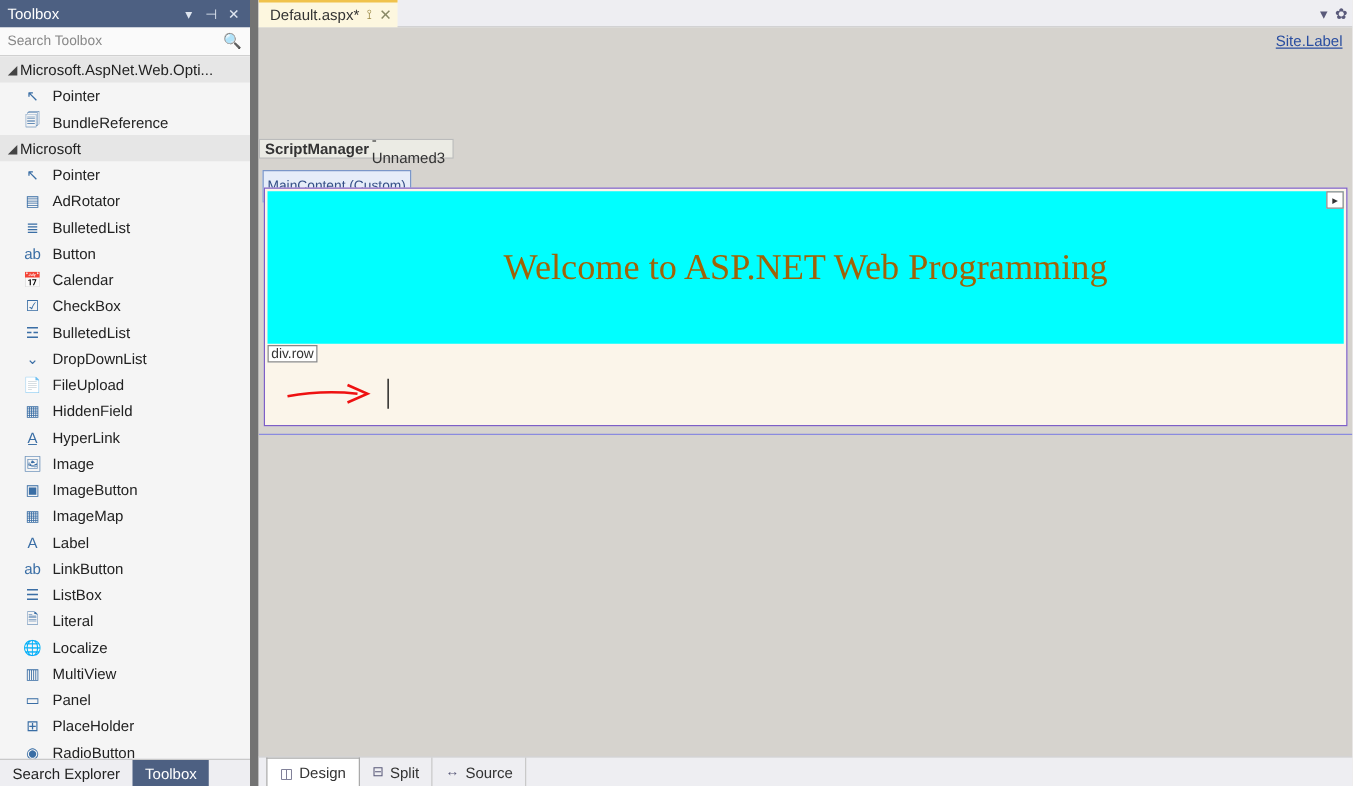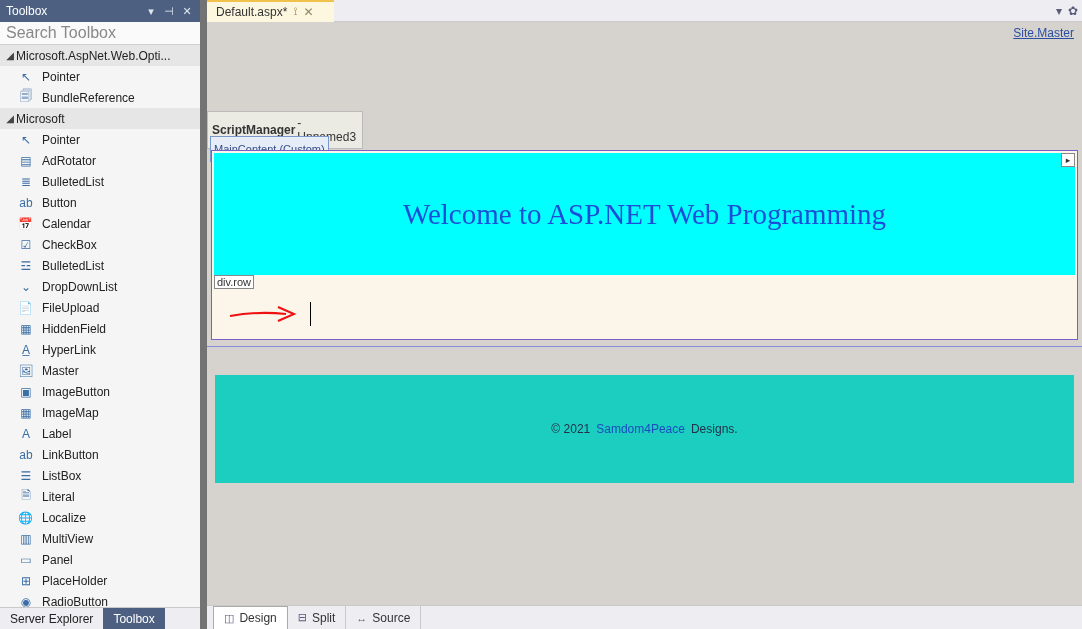--- a/index.html
+++ b/index.html
@@ -5,55 +5,55 @@
   * { box-sizing: border-box; margin: 0; padding: 0; font-family: "Segoe UI", Tahoma, sans-serif; font-size: 12px; }
   html, body { width: 1082px; height: 629px; overflow: hidden; background: #eee; }
   .ide { display: flex; width: 100%; height: 100%; }
 
   
   .toolbox-panel { width: 207px; height: 100%; background: #eeeef2; border-right: 7px solid #737373; display: flex; flex-direction: column; }
   .tbx-title { height: 22px; background: #4d6082; color: #fff; display: flex; align-items: center; padding: 0 6px; font-size: 12px; }
   .tbx-title .spacer { flex: 1; }
   .tbx-title .ticon { width: 14px; height: 14px; display: flex; align-items: center; justify-content: center; margin-left: 4px; color: #dfe6f0; cursor: pointer; font-size: 11px; }
   .tbx-search { height: 23px; background: #fafafa; border-bottom: 1px solid #d0d0d0; display: flex; align-items: center; padding: 0 6px; }
-  .tbx-search input { border: none; background: transparent; flex: 1; outline: none; font-size: 16px; color: #555; }
+  .tbx-search input { border: none; background: transparent; flex: 1; outline: none; font-size: 11px; color: #555; }
   .tbx-search input::placeholder { color: #888; }
   .tbx-search .sicon { color: #888; font-size: 12px; }
 
   .tbx-body { flex: 1; overflow: hidden; background: #f5f5f5; }
   .tbx-group-hdr { height: 21px; background: #e6e6e6; display: flex; align-items: center; padding-left: 4px; font-size: 12px; color: #222; cursor: pointer; }
   .tbx-group-hdr .glyph { width: 12px; text-align: center; font-size: 10px; color: #444; }
   .tbx-item { height: 21px; display: flex; align-items: center; padding-left: 18px; font-size: 12px; color: #222; cursor: pointer; }
   .tbx-item .iicon { width: 16px; height: 16px; display: flex; align-items: center; justify-content: center; margin-right: 8px; color: #3a6ea5; font-size: 12px; }
 
   .bottom-tabs { height: 22px; background: #eeeef2; display: flex; border-top: 1px solid #c9c9c9; }
   .bottom-tab { padding: 0 10px; display: flex; align-items: center; font-size: 12px; color: #222; cursor: pointer; }
   .bottom-tab.active { background: #4d6082; color: #fff; }
 
   
   .editor-col { flex: 1; display: flex; flex-direction: column; height: 100%; background: #fff; }
   .doc-tabs { height: 22px; background: #eeeef2; display: flex; align-items: center; border-bottom: 1px solid #c9c9c9; position: relative; }
-  .doc-tab { height: 22px; background: #fdf7df; border-top: 2px solid #f0c24b; display: flex; align-items: center; padding: 0 20px 0 9px; font-size: 12px; color: #333; }
+  .doc-tab { height: 22px; background: #fdf7df; border-top: 2px solid #f0c24b; display: flex; align-items: center; padding: 0 4px 0 9px; font-size: 12px; color: #333; }
   .doc-tab .pin { color: #9c8a48; margin-left: 6px; font-size: 11px; }
   .doc-tab .close { color: #886; margin-left: 6px; font-size: 12px; cursor: pointer; }
   .doc-tabs .right-icons { position: absolute; right: 4px; top: 0; height: 22px; display: flex; align-items: center; gap: 6px; color: #5a5a7a; }
   .doc-tabs .right-icons span { cursor: pointer; font-size: 12px; }
 
   .design-surface { flex: 1; background: #d6d3ce; position: relative; overflow: hidden; }
   .site-master-link { position: absolute; right: 8px; top: 4px; color: #2a4ea0; text-decoration: underline; font-size: 12px; cursor: pointer; }
 
-  .sm-label { position: absolute; left: 0; top: 89px; height: 38px; width:156px; background: #ebebe4; border: 1px solid #bbb; display: flex; align-items: center; padding: 0 4px; font-size: 12px; color: #333; }
+  .sm-label { position: absolute; left: 0; top: 89px; height: 16px; width:156px; background: #ebebe4; border: 1px solid #bbb; display: flex; align-items: center; padding: 0 4px; font-size: 12px; color: #333; }
   .sm-label b { font-weight: 600; margin-right: 2px; }
 
   .mc-tag { position: absolute; left: 3px; top: 114px; background: #e6edf9; border: 1px solid #7b97c9; color: #334e86; font-size: 11px; padding: 12px 3px; height: 15px; display: flex; align-items: center; }
 
   .content-region-wrap { position: absolute; left: 0; right: 0; top: 128px; }
   .content-region { margin: 0 4px; border: 1px solid #7d5fc7; background: #fbf5ea; }
   .hero { background: #00ffff; height: 122px; display: flex; align-items: center; justify-content: center; position: relative; margin: 2px 2px 0 2px;}
-  .hero h1 { font-family: "Times New Roman", serif; font-size: 29px; font-weight: 400; color: #1d4ed8; }
+  .hero h1 { font-family: "Times New Roman", serif; font-size: 29px; font-weight: 400; color: #a16207; }
   .hero .arrowbtn { position: absolute; right: 0; top: 0; width: 14px; height: 14px; background: #fff; border: 1px solid #888; display: flex; align-items: center; justify-content: center; font-size: 9px; color: #333; cursor: pointer;}
   
   .row-tag { font-size: 11px; color: #333; background: #fff; border: 1px solid #888; display: inline-flex; align-items:center; padding: 0 2px; height: 14px; margin: 0 0 0 2px; text-align: right;}
   
   .editable-row { height: 50px; display: flex; align-items: center; padding-left: 16px; position:relative; }
   .red-arrow { width: 72px; height: 18px; }
   .cursor-caret { width: 1px; height: 24px; background: #000; margin-left: 10px; }
   .footer-sep { height:1px; background:#8a8adf; margin-top:6px;}
   .footer-band { margin: 28px 8px 0 8px; background: #1ccec0; height: 108px; display: flex; align-items: center; justify-content: center; font-family: "Times New Roman", serif; font-size: 22px; color: #21324b; }
   .footer-band .link { color: #1a4cc0; margin: 0 6px; }
@@ -138,21 +138,21 @@
         <div class="tbx-item">
           <span class="iicon">▦</span>
           <span>HiddenField</span>
         </div>
         <div class="tbx-item">
           <span class="iicon">A̲</span>
           <span>HyperLink</span>
         </div>
         <div class="tbx-item">
           <span class="iicon">🖼</span>
-          <span>Master</span>
+          <span>Image</span>
         </div>
         <div class="tbx-item">
           <span class="iicon">▣</span>
           <span>ImageButton</span>
         </div>
         <div class="tbx-item">
           <span class="iicon">▦</span>
           <span>ImageMap</span>
         </div>
         <div class="tbx-item">
@@ -187,40 +187,40 @@
           <span class="iicon">⊞</span>
           <span>PlaceHolder</span>
         </div>
         <div class="tbx-item">
           <span class="iicon">◉</span>
           <span>RadioButton</span>
         </div>
       </div>
 
     <div class="bottom-tabs" id="bottom-tabs">
-        <div class="bottom-tab">Server Explorer</div>
+        <div class="bottom-tab">Search Explorer</div>
         <div class="bottom-tab active">Toolbox</div>
       </div>
   </div>
 
   <div class="editor-col">
     <div class="doc-tabs">
       <div class="doc-tab">
         <span>Default.aspx*</span>
         <span class="pin">⟟</span>
         <span class="close">✕</span>
       </div>
       <div class="right-icons">
         <span>▾</span>
         <span>✿</span>
       </div>
     </div>
 
     <div class="design-surface">
-      <span class="site-master-link">Site.Master</span>
+      <span class="site-master-link">Site.Label</span>
 
       <div class="sm-label">
         <b>ScriptManager</b>
         <span> - Unnamed3</span>
       </div>
 
       <span class="mc-tag">MainContent (Custom)</span>
 
       <div class="content-region-wrap">
         <div class="content-region">
@@ -231,25 +231,20 @@
           <span class="row-tag">div.row</span>
           <div class="editable-row">
             <svg class="red-arrow" viewBox="0 0 72 18">
               <path d="M2 11 Q 30 6 58 9" stroke="#e11" stroke-width="2" fill="none"></path>
               <path d="M50 2 L66 9 L50 16" stroke="#e11" stroke-width="2" fill="none"></path>
             </svg>
             <span class="cursor-caret"></span>
           </div>
         </div>
         <div class="footer-sep"></div>
-        <div class="footer-band">
-          <span>© 2021 </span>
-          <span class="link">Samdom4Peace</span>
-          <span>  Designs.</span>
-        </div>
       </div>
     </div>
 
     <div class="view-tabs" id="view-tabs">
         <div class="vtab active">
           <span class="vicon">◫</span>
           <span>Design</span>
         </div>
         <div class="vtab">
           <span class="vicon">⊟</span>

